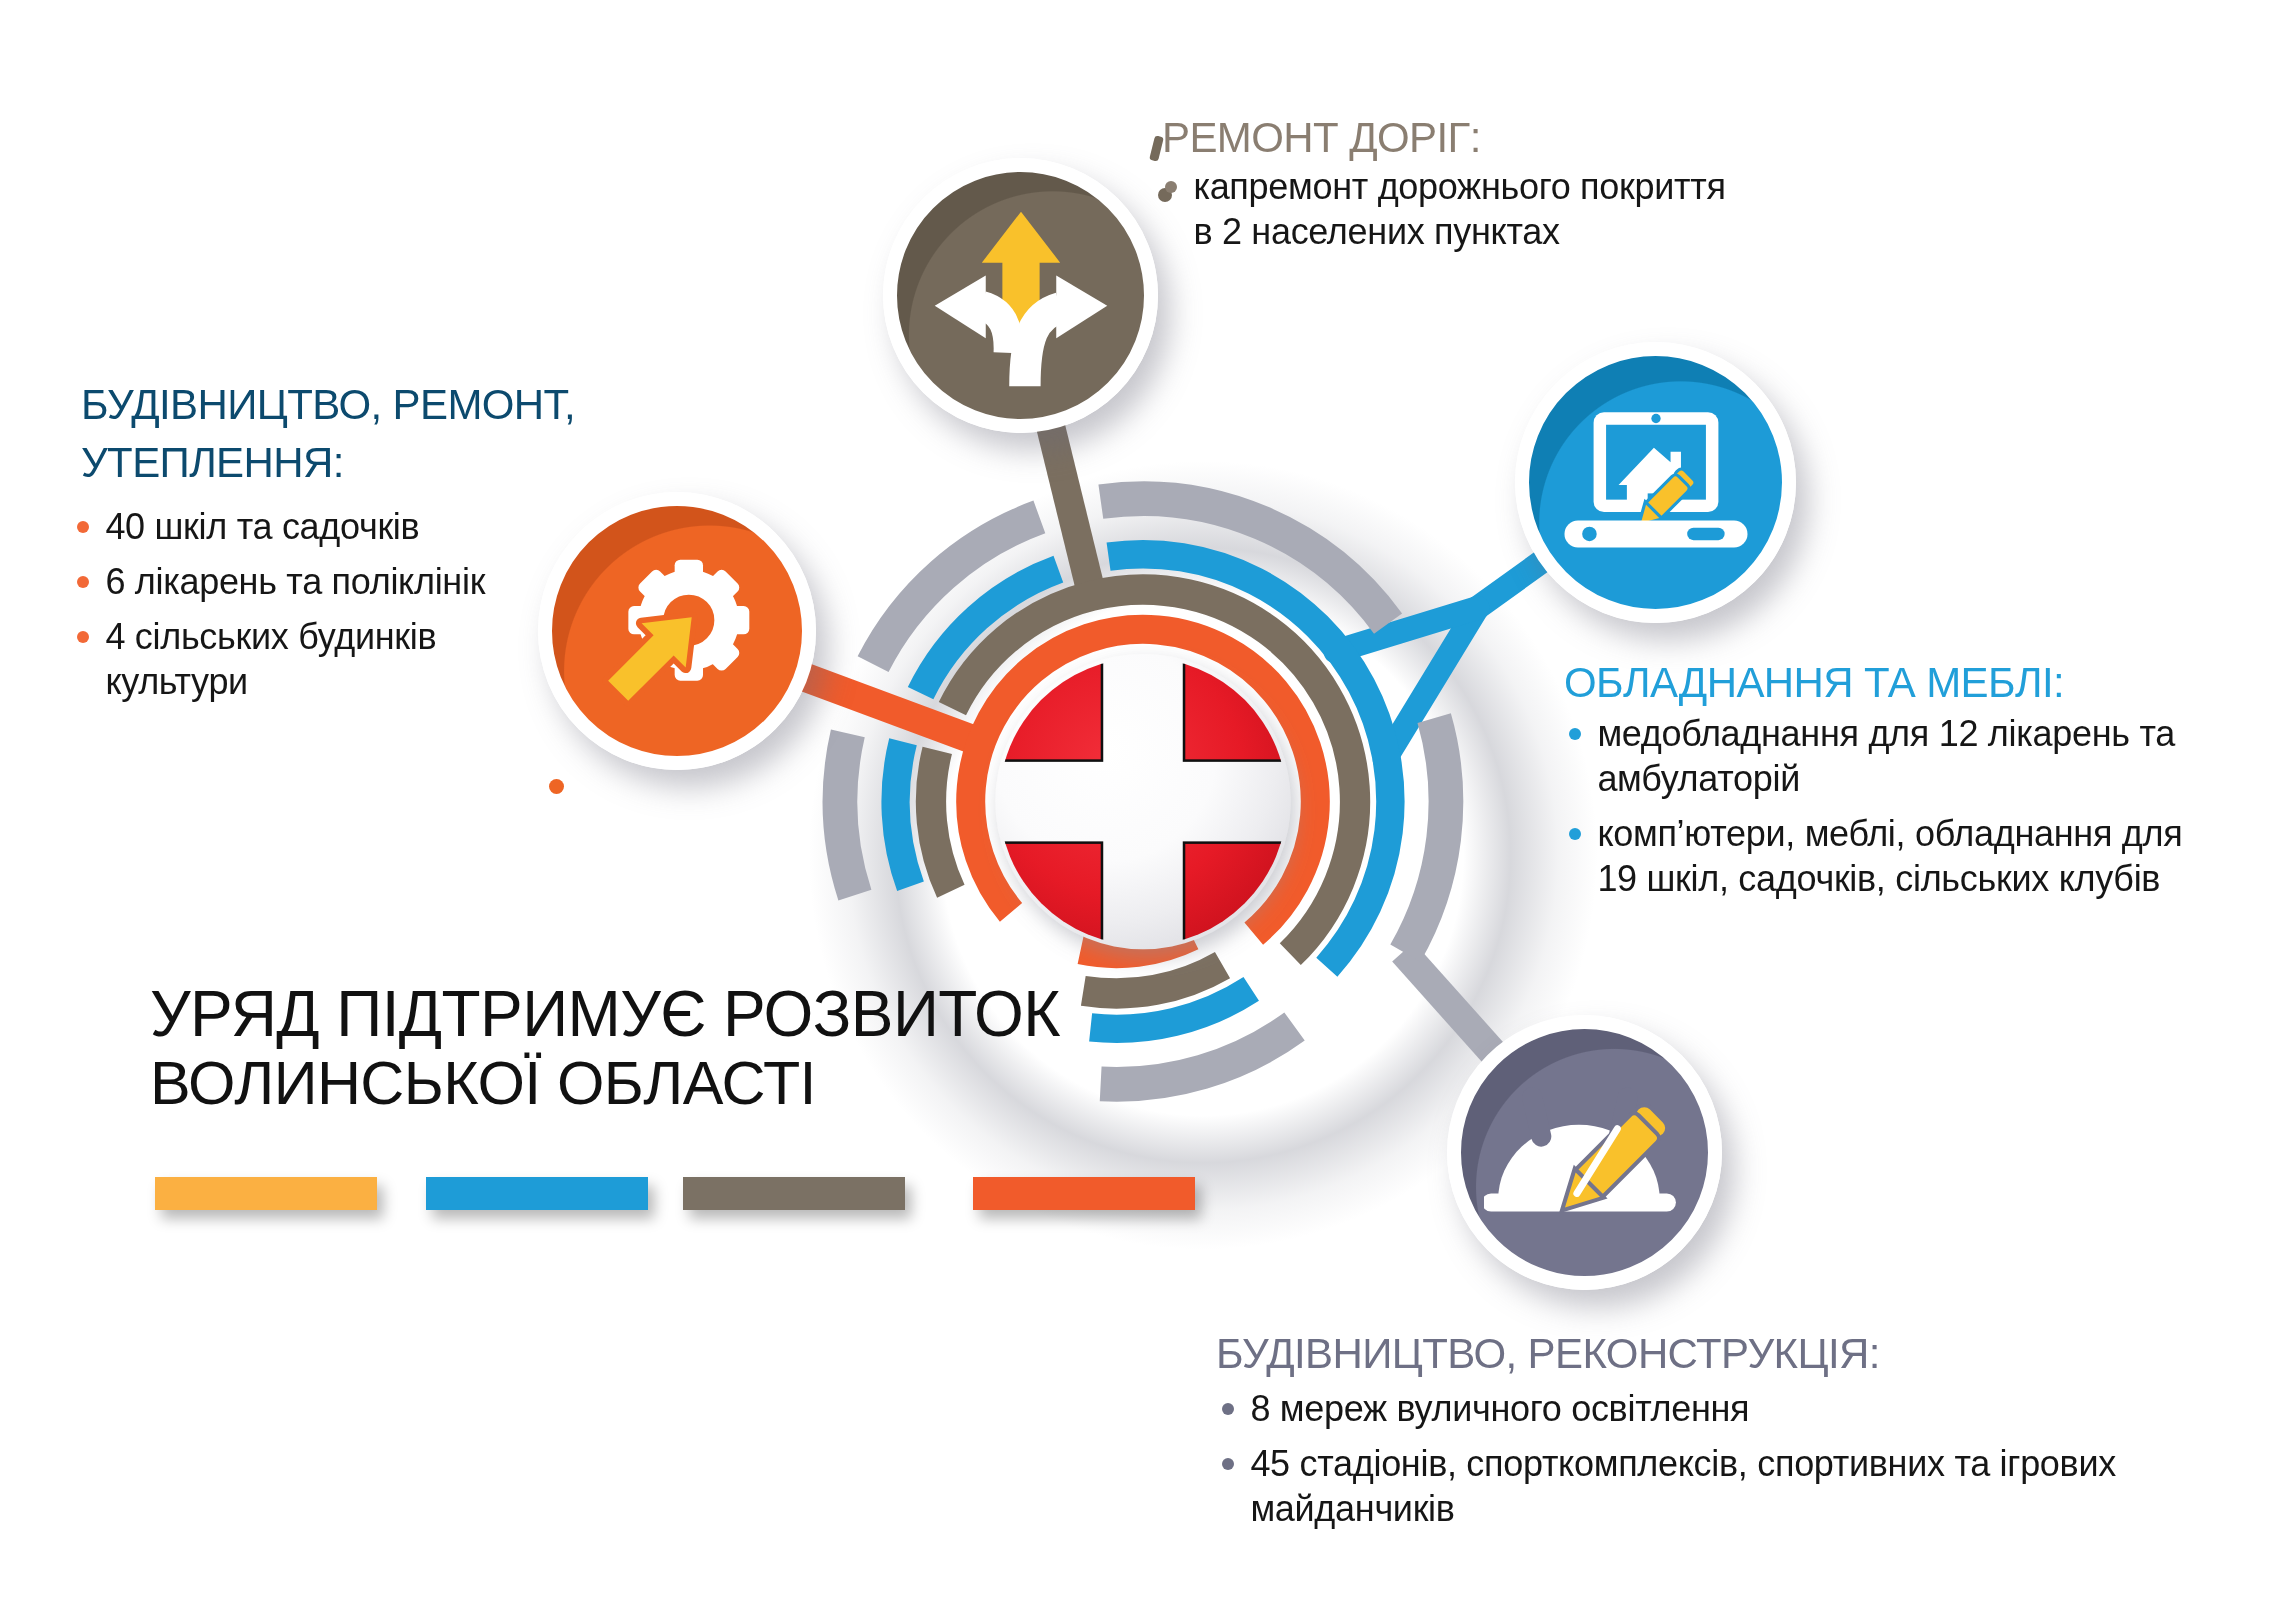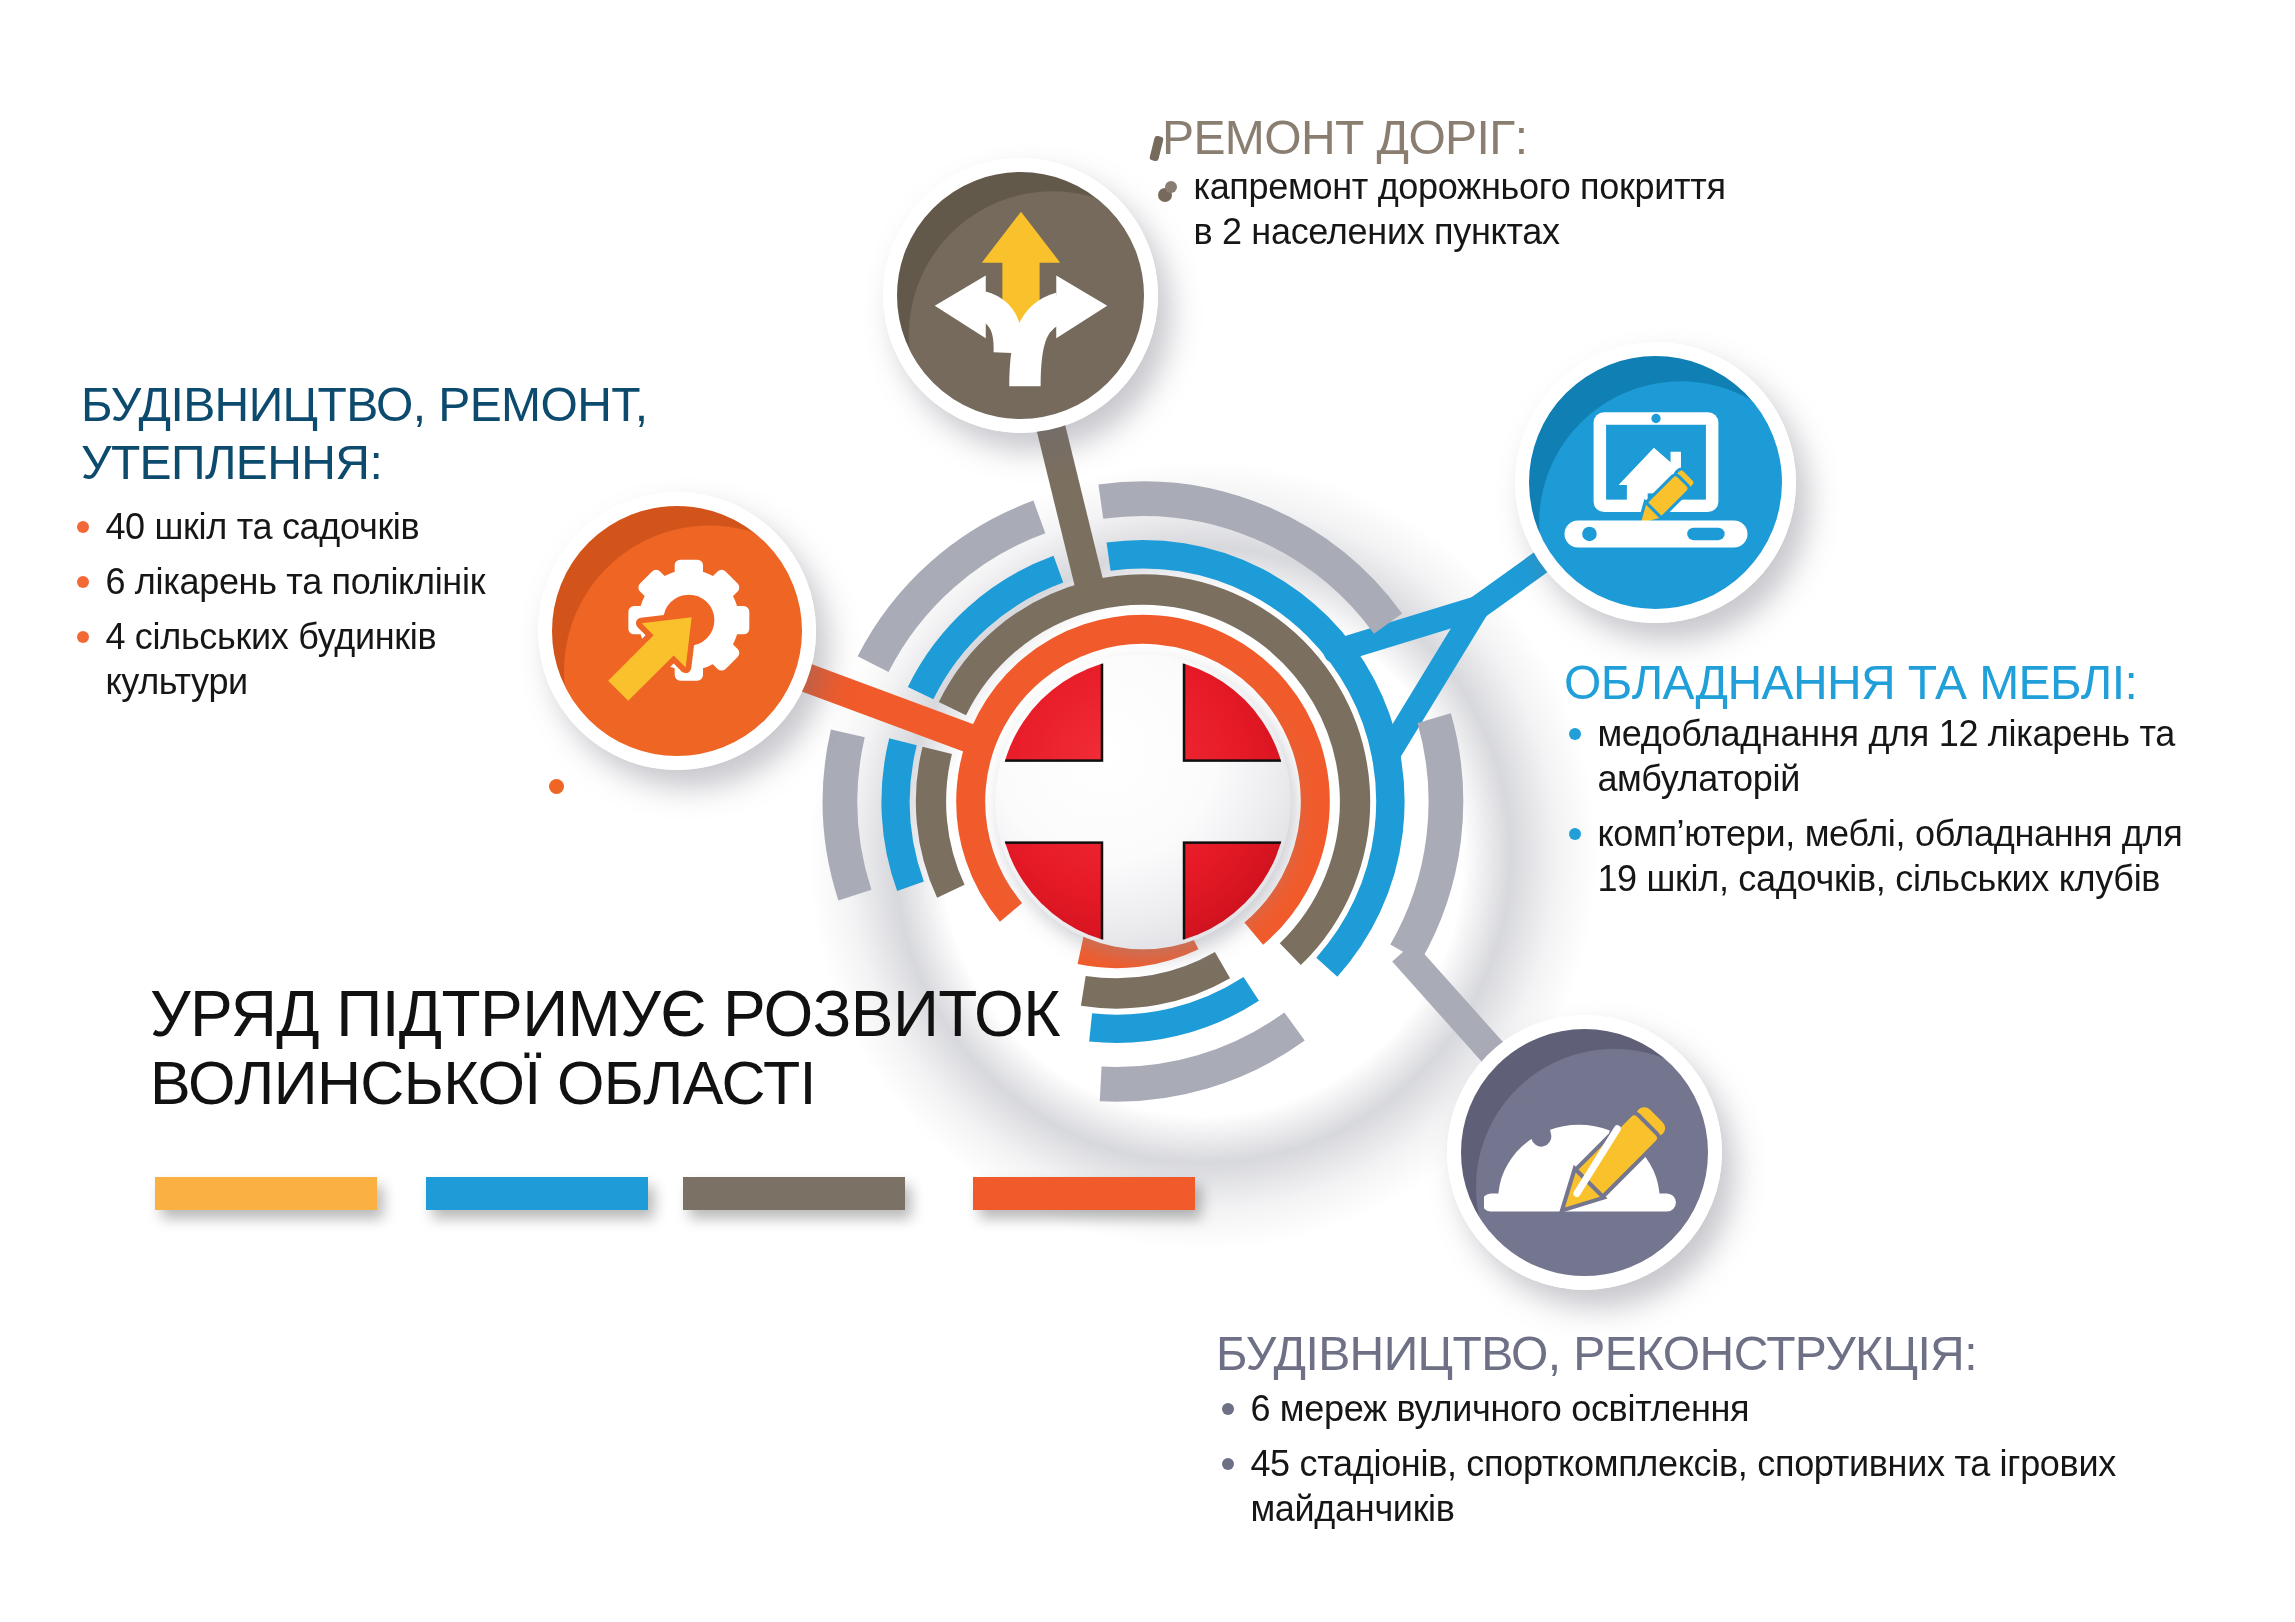--- a/index.html
+++ b/index.html
@@ -1,18 +1,18 @@
 <!DOCTYPE html>
 <html style="font-size:10px"><head>
 <meta charset="utf-8">
 <style>
   html,body{margin:0;padding:0;background:#fff;}
   .canvas{position:relative;width:2295px;height:1623px;background:#ffffff;overflow:hidden;
           font-family:"Liberation Sans",sans-serif;color:#1a1a1a;}
-  .heading{position:absolute;font-size:48px;line-height:58px;letter-spacing:-0.6px;
+  .heading{position:absolute;font-size:42px;line-height:58px;letter-spacing:-0.6px;
            white-space:pre-line;font-weight:normal;}
   .list{position:absolute;}
   .item{display:flex;align-items:flex-start;margin-bottom:10px;}
   .dot{width:12px;height:12px;border-radius:50%;margin:17px 16.4px 0 0;flex:none;}
   .itext{font-size:36px;line-height:45px;color:#161616;white-space:pre-line;letter-spacing:-0.3px;}
   .title-line{position:absolute;color:#111;letter-spacing:-0.6px;white-space:nowrap;}
   .title-1{font-size:64px;}
   .title-2{font-size:61px;}
   .bar{position:absolute;top:1177px;width:222px;height:33px;box-shadow:6.3px 8.8px 14px rgba(0,0,0,.28);}
   .node{position:absolute;border:14px solid #fff;border-radius:50%;
@@ -209,21 +209,21 @@
       <span class="dot" style="background: rgb(33, 159, 217);"></span>
       <span class="itext">комп’ютери, меблі, обладнання для
 19 шкіл, садочків, сільських клубів</span>
     </div>
   </div>
 
   <div class="heading" style="left: 1216px; top: 1325px; color: rgb(110, 112, 133);">БУДІВНИЦТВО, РЕКОНСТРУКЦІЯ:</div>
   <div class="list" style="left:1222px;top:1386px;">
     <div class="item">
       <span class="dot" style="background: rgb(110, 112, 133);"></span>
-      <span class="itext">6 мереж вуличного освітлення</span>
+      <span class="itext">8 мереж вуличного освітлення</span>
     </div>
     <div class="item">
       <span class="dot" style="background: rgb(110, 112, 133);"></span>
       <span class="itext">45 стадіонів, спорткомплексів, спортивних та ігрових
 майданчиків</span>
     </div>
   </div>
 
   <div class="title-line title-1" style="left:150px;top:977px;">УРЯД ПІДТРИМУЄ РОЗВИТОК</div>
   <div class="title-line title-2" style="left:150px;top:1048px;">ВОЛИНСЬКОЇ ОБЛАСТІ</div>

